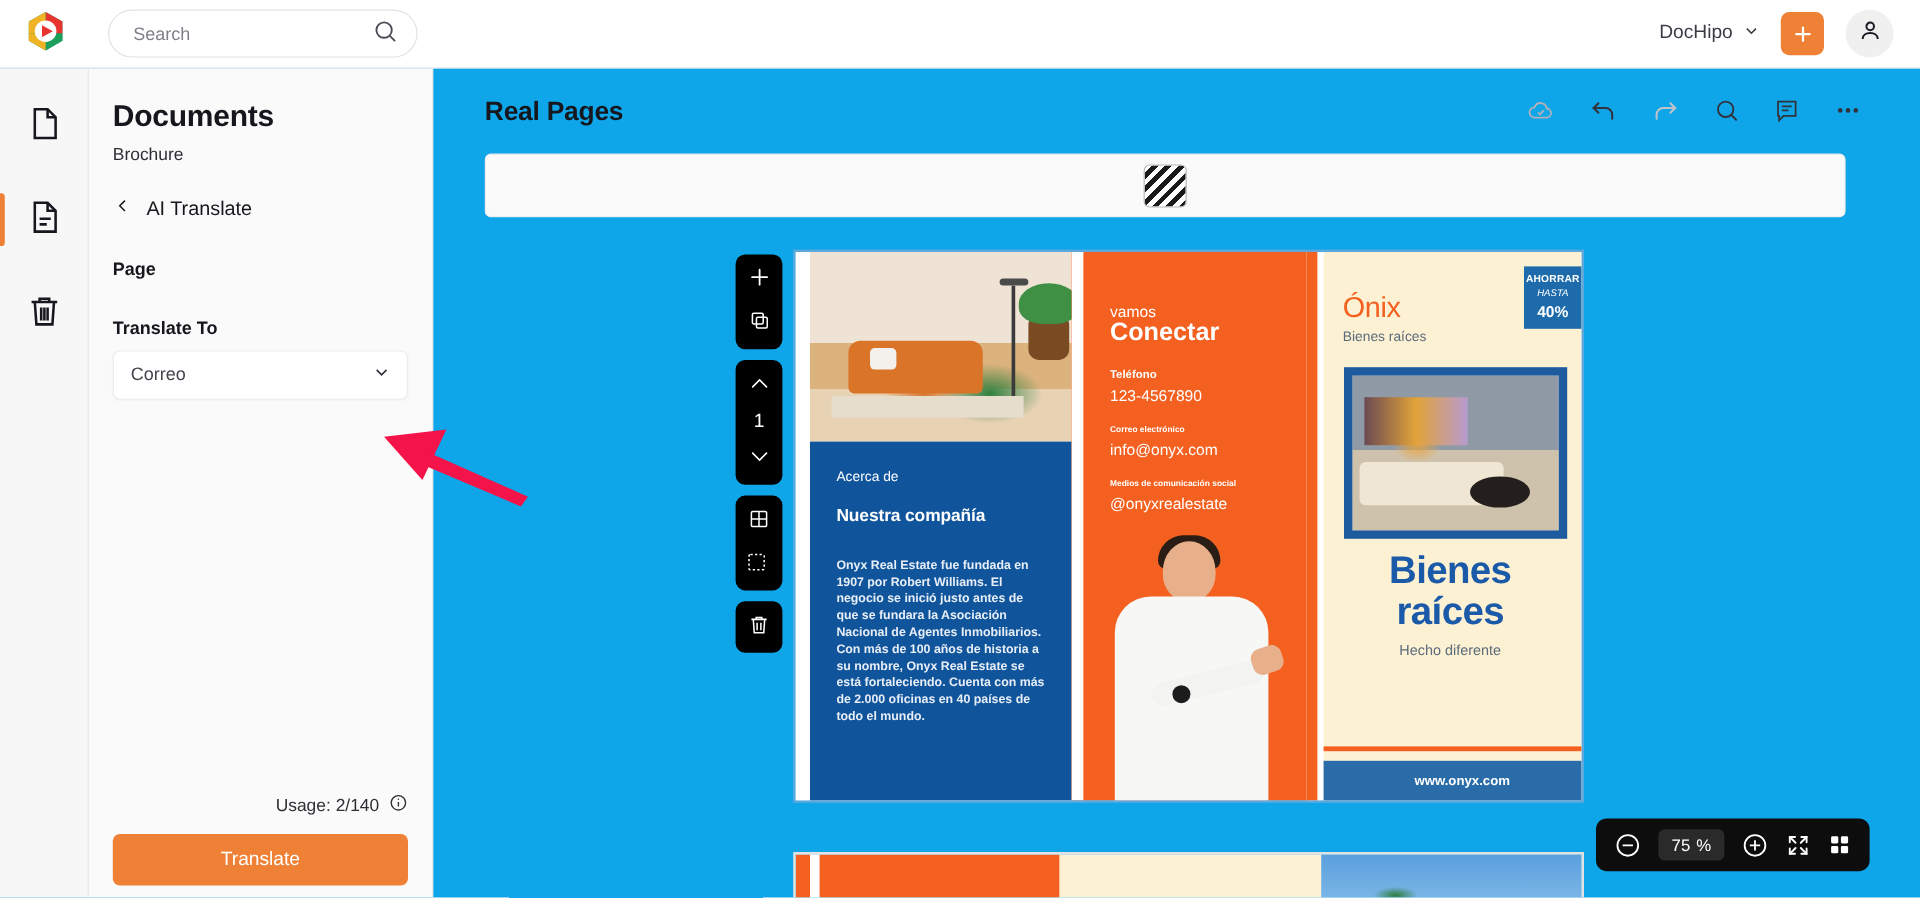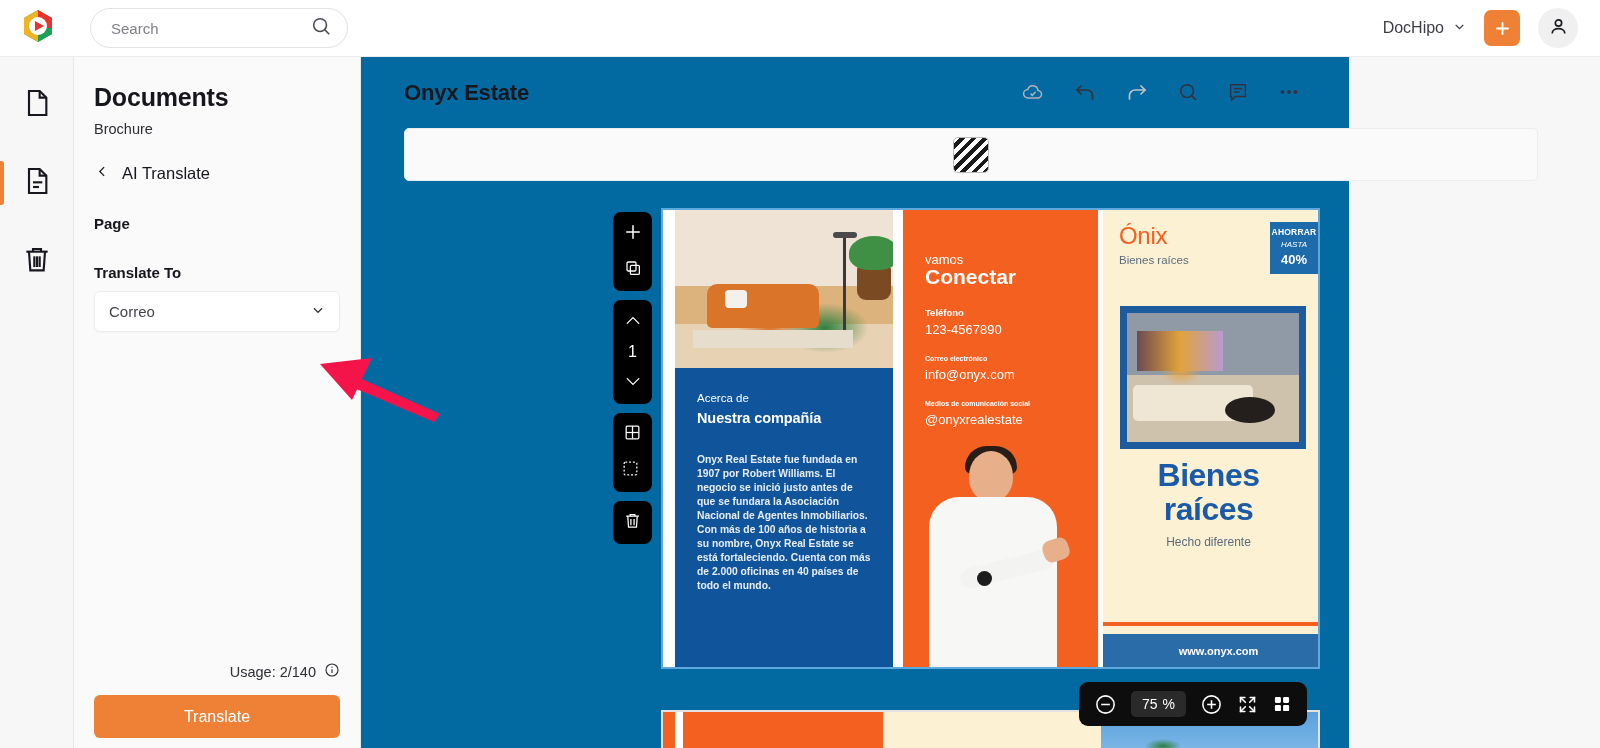--- a/index.html
+++ b/index.html
@@ -1,21 +1,21 @@
 <!DOCTYPE html>
 <html><head>
 <meta charset="utf-8">
 <style>
   * { box-sizing: border-box; margin: 0; padding: 0; }
   html, body {
     width: 1600px; height: 748px;
     font-family: "Liberation Sans", sans-serif;
     background: #f7f7f7; overflow: hidden;
   }
-  .app { position: relative; width: 1349px; height: 748px; background: #0369a1; }
+  .app { position: relative; width: 1600px; height: 748px; background: #0ea5e9; }
 
   
   .topbar {
     position: absolute; top: 0; left: 0; width: 1600px; height: 57px;
     background: #ffffff; display: flex; align-items: center;
     border-bottom: 1px solid #ececec; z-index: 30;
   }
   .logo { margin-left: 16px; width: 44px; height: 44px; position: relative; }
   .search-box {
     margin-left: 30px; width: 258px; height: 40px; border: 1px solid #e2e2e2;
@@ -163,21 +163,21 @@
   .pg-left .photo .plant::before {
     content:""; position:absolute; left:-8px; top:-30px; width:50px; height:34px;
     background:#3f8f45; border-radius:50% 50% 40% 40%;
   }
   .pg-left .bluebox {
     position: absolute; left: 12px; top: 158px; right: 0; bottom: 0;
     background: #10559c; padding: 24px 22px 0 22px; color: #ffffff;
   }
   .pg-left .stripe-w { position:absolute; left:0; top:0; width:12px; height:100%; background:#ffffff; }
   .about-kicker { font-size: 11.5px; font-weight: 500; }
-  .about-title { font-size: 14.5px; font-weight: bold; margin-top: 6px; letter-spacing: -0.1px; }
+  .about-title { font-size: 14.5px; font-weight: bold; margin-top: 18px; letter-spacing: -0.1px; }
   .about-body { font-size: 10.3px; line-height: 14px; font-weight: bold; color: #e8eef6; margin-top: 27px; }
 
   .pg-mid { width: 196px; height: 100%; position: relative; background: #f4601f; overflow:hidden; }
   .pg-mid .divider { position:absolute; left:0; top:0; width:10px; height:100%; background:#ffffff; }
   .pg-mid .divider2 { position:absolute; left:10px; top:0; width:2px; height:100%; background:#f4601f; }
   .mid-content { position: absolute; left: 32px; top: 42px; right: 14px; color: #ffffff; }
   .mid-k1 { font-size: 13px; }
   .mid-k2 { font-size: 21px; font-weight: bold; margin-top: -2px; }
   .mid-lbl { font-size: 9.5px; font-weight: bold; margin-top: 18px; }
   .mid-lbl.tiny { font-size: 7px; line-height: 8px; }
@@ -188,21 +188,21 @@
   .mid-man .head { position:absolute; left:62px; top:0; width:44px; height:50px; background:#e8b08a; border-radius:50% 50% 45% 45%; }
   .mid-man .hair { position:absolute; left:58px; top:-5px; width:52px; height:28px; background:#2a1d16; border-radius:26px 26px 8px 8px; }
   .mid-man .body { position:absolute; left:22px; top:46px; width:128px; height:172px; background:#f7f7f5; border-radius:30px 30px 0 0; }
   .mid-man .arm { position:absolute; left:52px; top:108px; width:96px; height:20px; background:#f3f3f1; border-radius:10px; transform:rotate(-14deg); }
   .mid-man .hand { position:absolute; left:136px; top:88px; width:26px; height:22px; background:#e8b08a; border-radius:8px; transform:rotate(-18deg); }
   .mid-man .watch { position:absolute; left:70px; top:120px; width:15px; height:15px; background:#1c1c1c; border-radius:50%; }
 
   .pg-right { width: 229px; height: 100%; position: relative; background: #fdf1d4; }
   .pg-right .lstripe { position:absolute; left:0; top:0; width:9px; height:100%; background:#f4601f; }
   .pg-right .wstripe { position:absolute; left:9px; top:0; width:5px; height:100%; background:#ffffff; }
-  .r-brand { position:absolute; left:30px; top:12px; }
+  .r-brand { position:absolute; left:30px; top:33px; }
   .r-brand-name { font-size: 24px; color: #f4601f; font-weight: 500; letter-spacing: -0.3px; }
   .r-brand-sub { font-size: 11.5px; color: #5b6b7b; margin-top: 4px; }
   .r-badge {
     position:absolute; right:0; top:12px; width: 48px; height: 52px; background:#1d6bab;
     color:#ffffff; text-align:center; padding-top:5px;
   }
   .r-badge .l1 { font-size: 8.5px; font-weight: bold; letter-spacing: .2px; }
   .r-badge .l2 { font-size: 8px; margin-top: 3px; font-style: italic; }
   .r-badge .l3 { font-size: 13px; font-weight: bold; margin-top: 3px; }
   .r-photo {
@@ -372,21 +372,21 @@
           <circle cx="12" cy="12" r="9"></circle>
             <line x1="12" y1="11" x2="12" y2="16.5"></line>
           <circle cx="12" cy="7.6" r="1" fill="#2e2e35" stroke="none"></circle>
         </svg>
       </span>
     </div>
 
     <button class="translate-btn">Translate</button>
   </div>
 
-  <div class="doc-title">Onyx Estate</div>
+  <div class="doc-title">Real Pages</div>
 
   <div class="editor-tools">
     <span class="tool-ico">
       <svg width="24" height="24" viewBox="0 0 24 24" fill="none" stroke="#b0b0b8" stroke-width="1.5">
         <path d="M7 18h9.5a3.8 3.8 0 0 0 .4-7.6A5.2 5.2 0 0 0 6.8 9.4 3.9 3.9 0 0 0 7 18z"></path>
         <polyline points="9.6,13.6 11.3,15.3 14.6,11.8"></polyline>
       </svg>
     </span>
     <span class="tool-ico">
       <svg width="24" height="24" viewBox="0 0 24 24" fill="none" stroke="#32323c" stroke-width="1.7" stroke-linecap="round">

